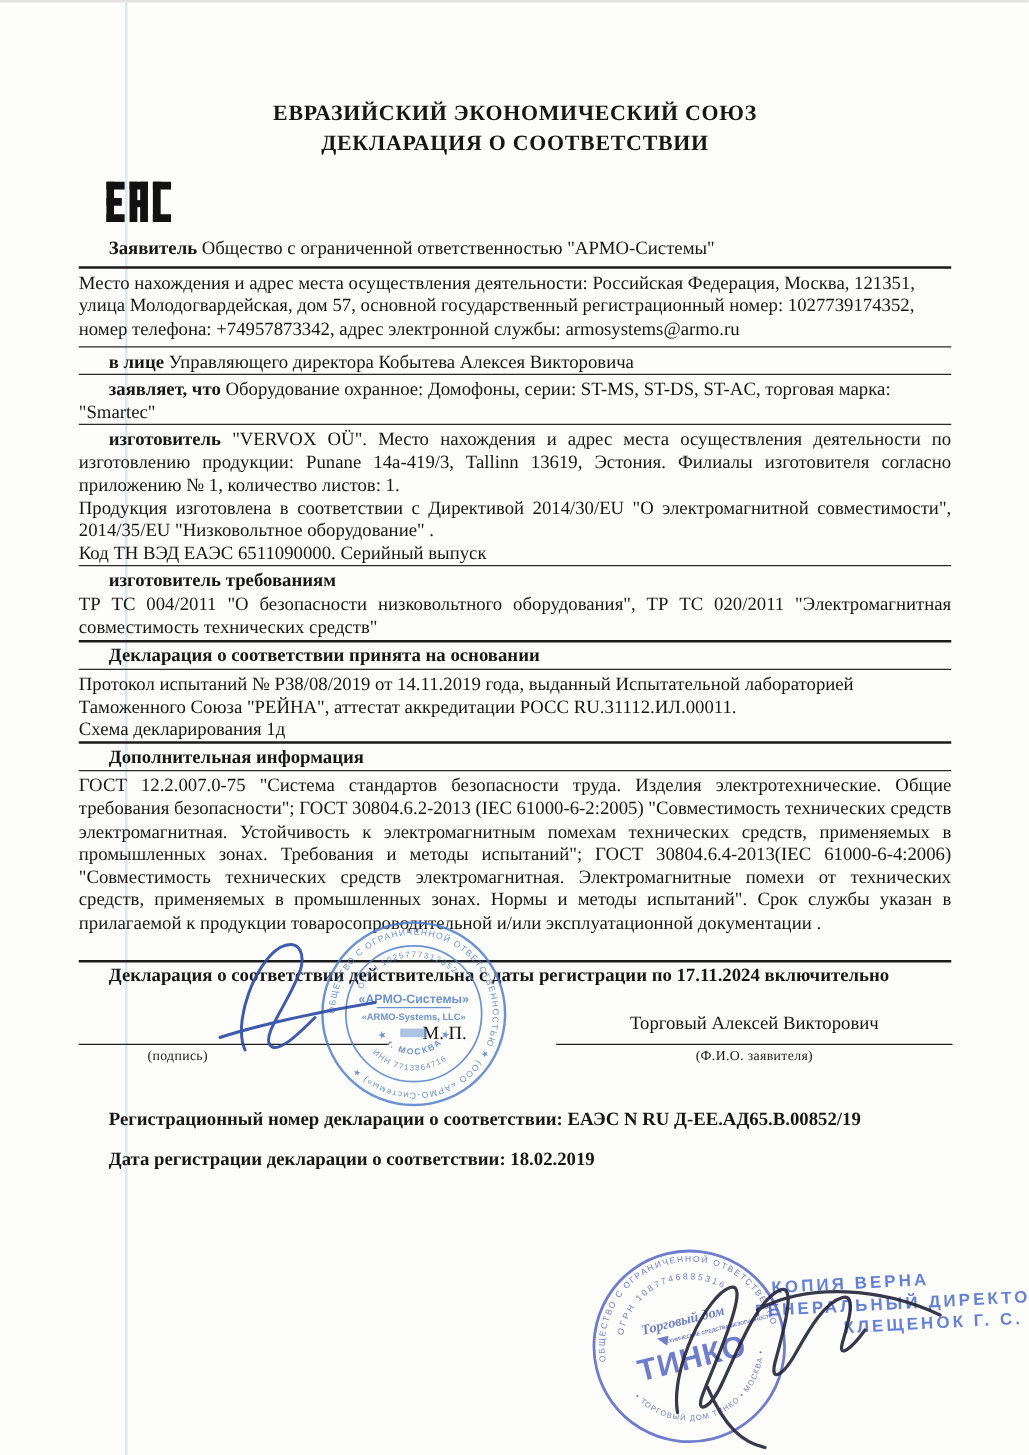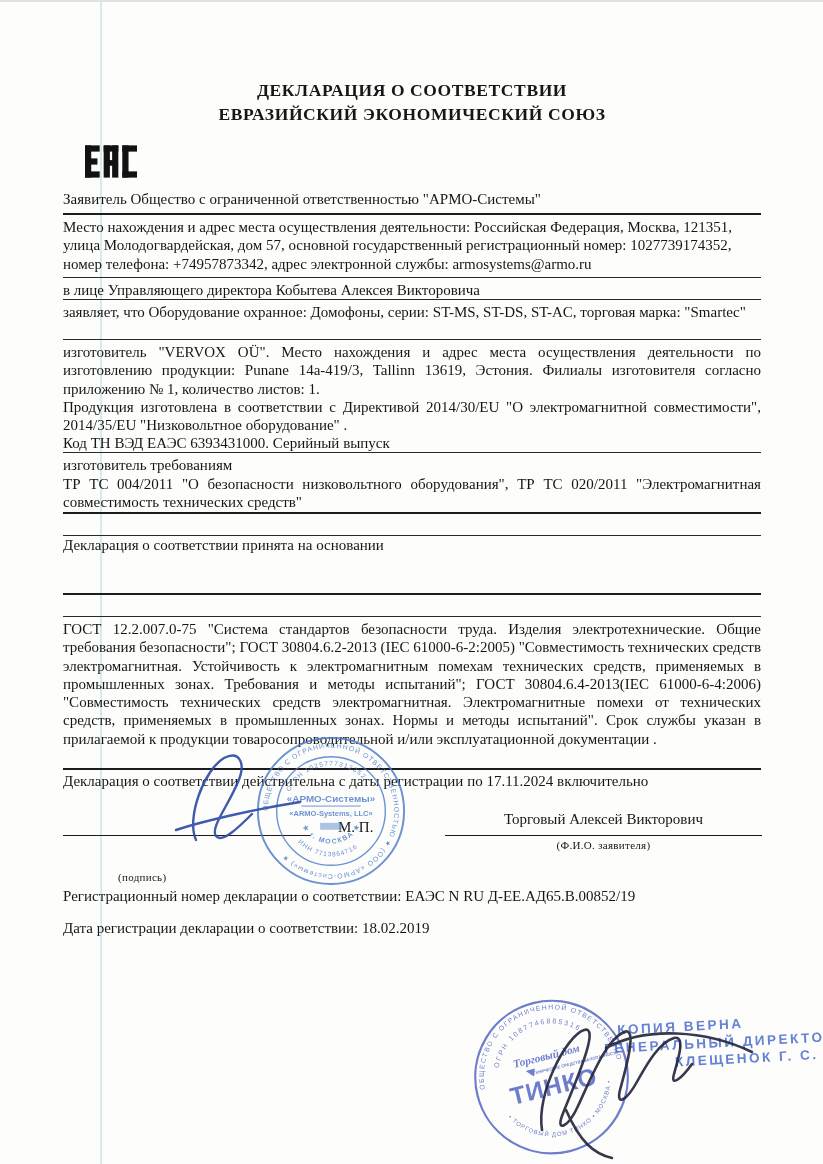--- a/index.html
+++ b/index.html
@@ -7,21 +7,21 @@
     width:823px;height:1164px;position:relative;overflow:hidden;
     background:#fdfdfb;
     font-family:"Liberation Serif", serif;
     color:#161616;
   }
   .page{position:absolute;inset:0;background:#fdfdfb;border-top:2px solid #e2e2de;}
   .scan-line{position:absolute;left:100px;top:0;bottom:0;width:2px;background:rgba(150,205,220,.38);}
   .abs{position:absolute;left:63px;width:698px;}
   p{margin:0;font-size:15px;line-height:18.3px;}
   .j{text-align:justify;}
-  .b{font-weight:normal;}
+  .b{font-weight:bold;margin-left:24px;}
   .title{ text-align:center;font-weight:bold;font-size:17.5px;letter-spacing:.6px;line-height:24px;}
   .rule{border-top:2.2px solid #1c1c1c;height:0;}
   .rule.thin{border-top-width:1.3px;border-top-color:#2a2a2a;}
   .small-label{font-size:11px;letter-spacing:.3px;}
   .sigline{border-top:1.8px solid #1c1c1c;height:0;position:absolute;}
   .stamp-blue{color:#4d7cc9;}
   .stamp-blue2{color:#5668c4;}
   .copy-stamp{
     position:absolute;left:618px;top:1014px;width:210px;
     transform:rotate(-3deg);
@@ -34,22 +34,22 @@
   svg text{fill:currentColor;}
   .stamp-wrap{position:absolute;pointer-events:none;}
 </style>
 </head>
 <body>
 
 <div class="page">
   <div class="scan-line"></div>
 
   <div class="abs title" style="top:76px;">
+    <div>ЕВРАЗИЙСКИЙ ЭКОНОМИЧЕСКИЙ  СОЮЗ</div>
     <div>ДЕКЛАРАЦИЯ О СООТВЕТСТВИИ</div>
-    <div>ЕВРАЗИЙСКИЙ ЭКОНОМИЧЕСКИЙ  СОЮЗ</div>
   </div>
 
   <div class="abs" style="left:85px;top:131px;width:56px;">
     <svg width="52" height="57" viewBox="0 0 92 57" aria-label="EAC">
       <g fill="#121212">
         <rect x="0" y="0" width="11" height="57"></rect>
           <rect x="0" y="0" width="26" height="11"></rect>
         <rect x="0" y="23" width="22" height="11"></rect>
           <rect x="0" y="46" width="26" height="11"></rect>
         <rect x="33" y="0" width="11" height="57"></rect>
@@ -70,39 +70,42 @@
   <div class="abs rule thin" style="top:275px;"></div>
 
   <p class="abs" style="top:279px;"><span class="b">в лице</span><span> Управляющего  директора Кобытева Алексея  Викторовича</span></p>
   <div class="abs rule thin" style="top:297px;"></div>
 
   <p class="abs" style="top:301px;"><span class="b">заявляет, что</span><span> Оборудование охранное: Домофоны,  серии: ST-MS,  ST-DS,  ST-AC,  торговая марка: "Smartec"</span></p>
   <div class="abs rule thin" style="top:337px;"></div>
 
   <p class="abs j" style="top:341px;"><span class="b">изготовитель</span><span> "VERVOX OÜ". Место нахождения и адрес места осуществления деятельности по изготовлению продукции: Punane 14a-419/3, Tallinn 13619, Эстония. Филиалы изготовителя согласно приложению № 1, количество листов: 1.</span></p>
   <p class="abs j" style="top:396px;">Продукция изготовлена в соответствии с Директивой 2014/30/EU "О электромагнитной совместимости", 2014/35/EU "Низковольтное оборудование" .</p>
-  <p class="abs" style="top:432px;">Код ТН ВЭД ЕАЭС 6393431000. Серийный выпуск</p>
+  <p class="abs" style="top:432px;">Код ТН ВЭД ЕАЭС 6511090000. Серийный выпуск</p>
   <div class="abs rule thin" style="top:450px;"></div>
 
   <p class="abs b" style="top:454px;">изготовитель требованиям</p>
   <p class="abs j" style="top:473px;">ТР ТС 004/2011 "О безопасности низковольтного оборудования", ТР ТС 020/2011 "Электромагнитная совместимость технических средств"</p>
   <div class="abs rule" style="top:510px;"></div>
 
-  <p class="abs b" style="top:534px;">Декларация о соответствии принята на основании</p>
+  <p class="abs b" style="top:514px;">Декларация о соответствии принята на основании</p>
   <div class="abs rule thin" style="top:533px;"></div>
+  <p class="abs" style="top:537px;">Протокол испытаний № Р38/08/2019 от 14.11.2019 года, выданный Испытательной лабораторией Таможенного Союза "РЕЙНА",  аттестат аккредитации РОСС RU.31112.ИЛ.00011.</p>
+  <p class="abs" style="top:573px;">Схема декларирования 1д</p>
   <div class="abs rule" style="top:591px;"></div>
 
+  <p class="abs b" style="top:595px;">Дополнительная информация</p>
   <div class="abs rule thin" style="top:614px;"></div>
   <p class="abs j" style="top:618px;">ГОСТ 12.2.007.0-75 "Система стандартов безопасности труда. Изделия электротехнические.  Общие требования безопасности";  ГОСТ 30804.6.2-2013 (IEC 61000-6-2:2005) "Совместимость технических средств электромагнитная.  Устойчивость к электромагнитным помехам технических средств, применяемых в промышленных зонах.  Требования и методы  испытаний"; ГОСТ 30804.6.4-2013(IEC 61000-6-4:2006) "Совместимость  технических  средств электромагнитная. Электромагнитные помехи от технических средств, применяемых в промышленных зонах.  Нормы и методы испытаний". Срок службы указан  в прилагаемой к продукции товаросопроводительной и/или эксплуатационной документации  .</p>
   <div class="abs rule" style="top:766px;"></div>
 
   <p class="abs b" style="top:770px;">Декларация о соответствии  действительна с даты регистрации по 17.11.2024 включительно</p>
 
   <div class="sigline" style="left:63px;top:833px;width:248px;"></div>
-  <div class="abs small-label" style="left:118px;top:837px;width:120px;margin-top:32px;">(подпись)</div>
+  <div class="abs small-label" style="left:118px;top:837px;width:120px;">(подпись)</div>
   <p class="abs" style="left:338px;top:816px;width:60px;">М. П.</p>
   <p class="abs" style="left:445px;top:808px;width:317px;text-align:center;">Торговый Алексей Викторович</p>
   <div class="sigline" style="left:445px;top:833px;width:317px;"></div>
   <div class="abs small-label" style="left:445px;top:837px;width:317px;text-align:center;">(Ф.И.О. заявителя)</div>
 
   <div class="stamp-wrap stamp-blue" style="left:252px;top:730px;opacity:.82;">
     <svg width="158" height="158" viewBox="0 0 160 160" font-family="Liberation Sans, sans-serif">
       <defs>
         <path id="armo-outer" d="M 80 80 m -64 0 a 64 64 0 1 1 128 0 a 64 64 0 1 1 -128 0"></path>
         <path id="armo-it" d="M 80 80 m -46 0 a 46 46 0 1 1 92 0"></path>

